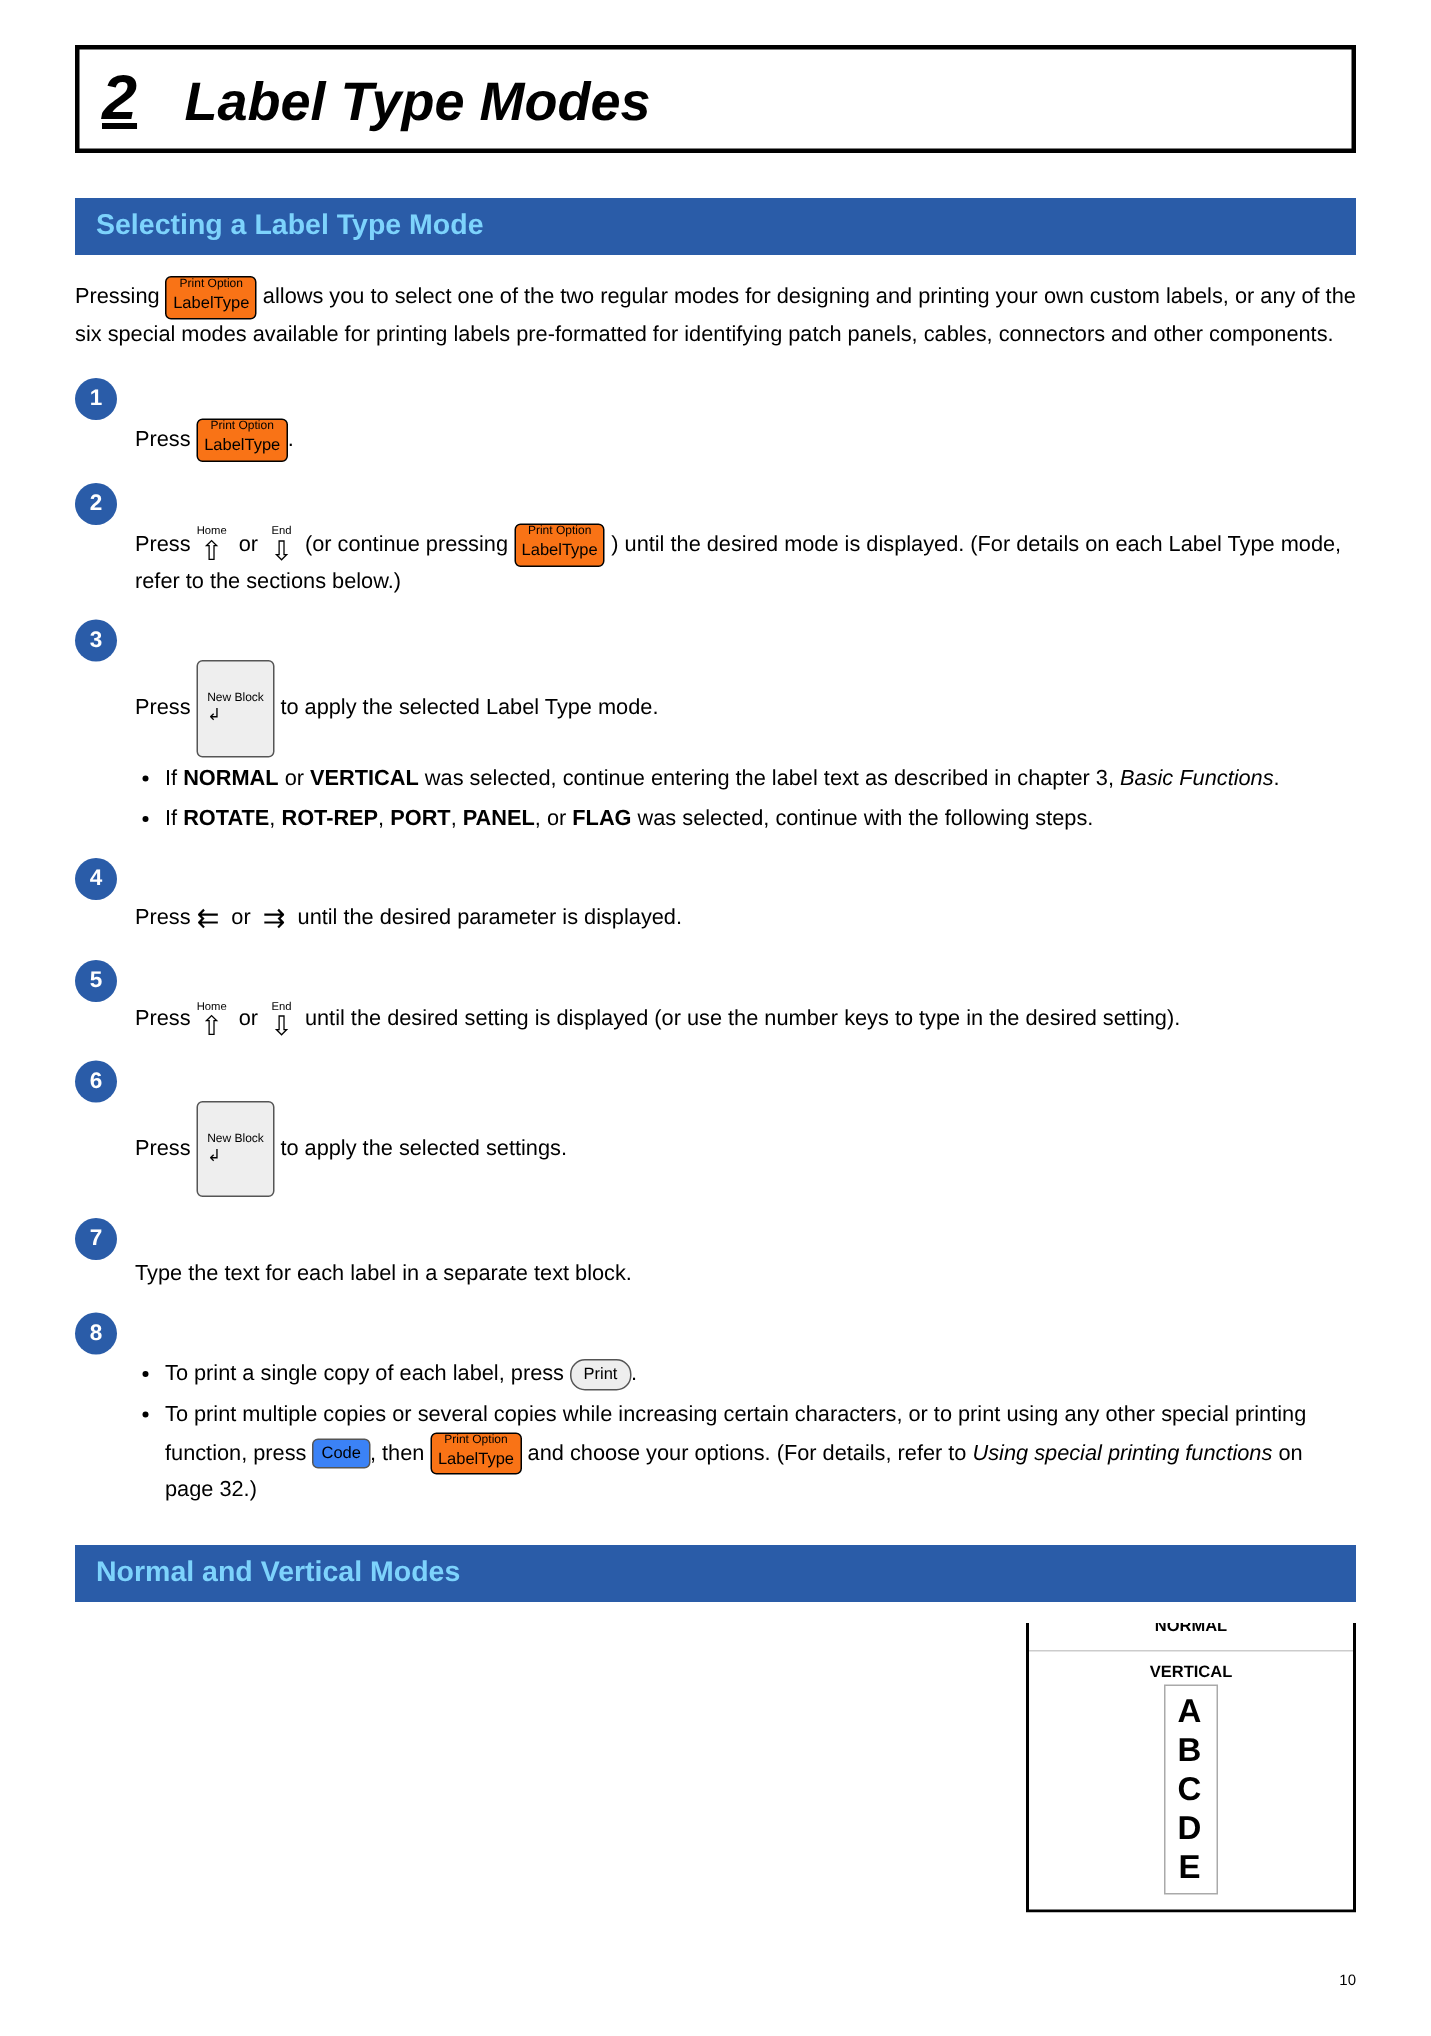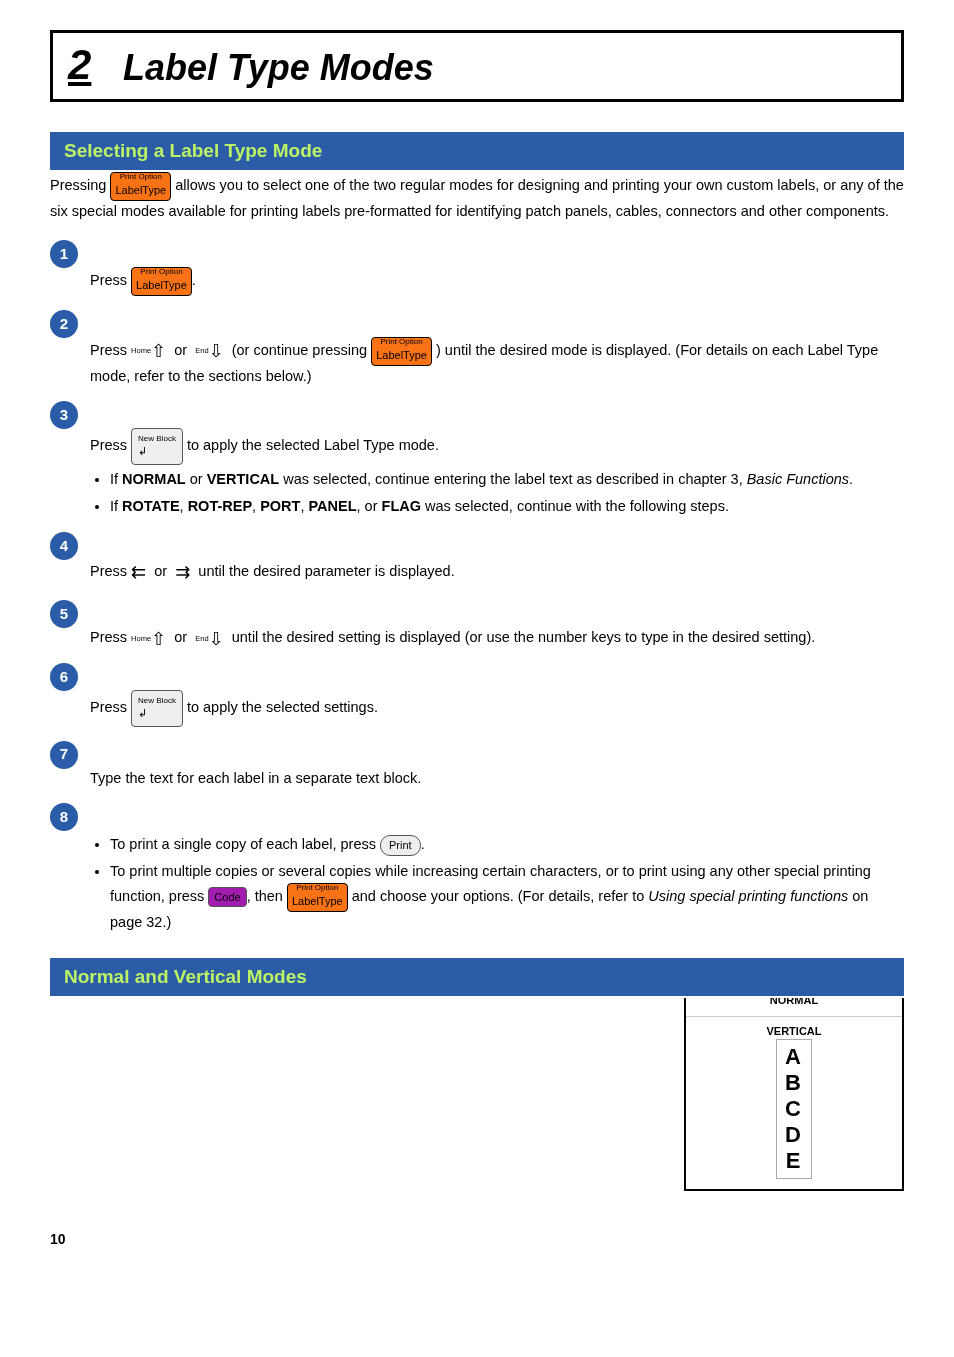--- a/index.html
+++ b/index.html
@@ -32,25 +32,25 @@
     .chapter-title {
       font-size: 36px;
       font-style: italic;
       font-weight: bold;
       padding-left: 10px;
     }
 
     
     .section-header {
       background: #2a5ca8;
-      color: #bef264;
+      color: #7dd3fc;
       font-size: 19px;
       font-weight: bold;
       padding: 8px 14px;
-      margin-bottom: 2px;
+      margin-bottom: 14px;
       margin-top: 10px;
     }
 
     
     .section-content {
       margin-bottom: 20px;
     }
 
     
     .intro-para {
@@ -123,21 +123,21 @@
     }
     .key-btn .key-label-main {
       display: block;
       text-align: center;
       font-size: 11px;
     }
     .key-enter {
       display: inline-block;
       border: 1.5px solid #555;
       border-radius: 4px;
-      padding: 4px 6px;
+      padding: 18px 6px;
       font-size: 11px;
       background: #eee;
       vertical-align: middle;
       line-height: 1.4;
     }
     .key-enter .top-label {
       font-size: 8px;
       display: block;
       text-align: center;
     }
@@ -149,28 +149,28 @@
       font-size: 11px;
       background: #eee;
       vertical-align: middle;
     }
     .key-code {
       display: inline-block;
       border: 1.5px solid #555;
       border-radius: 4px;
       padding: 1px 5px;
       font-size: 11px;
-      background: #a21caf;
+      background: #3b82f6;
       vertical-align: middle;
     }
 
     
     .arrow-key-wrap {
       display: inline-flex;
-      flex-direction: row;
+      flex-direction: column;
       align-items: center;
       vertical-align: middle;
     }
     .arrow-key-wrap .sublabel {
       font-size: 7.5px;
       line-height: 1;
     }
     .arrow-key-wrap .arrow-sym {
       font-size: 18px;
       line-height: 1;
@@ -208,23 +208,24 @@
       border: none;
       border-top: 1px solid #ccc;
       margin: 4px 0;
     }
 
     .section-two {
       margin-top: 20px;
     }
 
     .page-number {
-      font-size: 14px;
-      font-weight: bold;
+      font-size: 10px;
+      font-weight: normal;
       margin-top: 40px;
+      text-align: right;
     }
   </style>
 </head>
 <body>
 
 <div class="chapter-title-box">
   <span class="chapter-number">2</span>
   <span class="chapter-title">Label Type Modes</span>
 </div>
 

